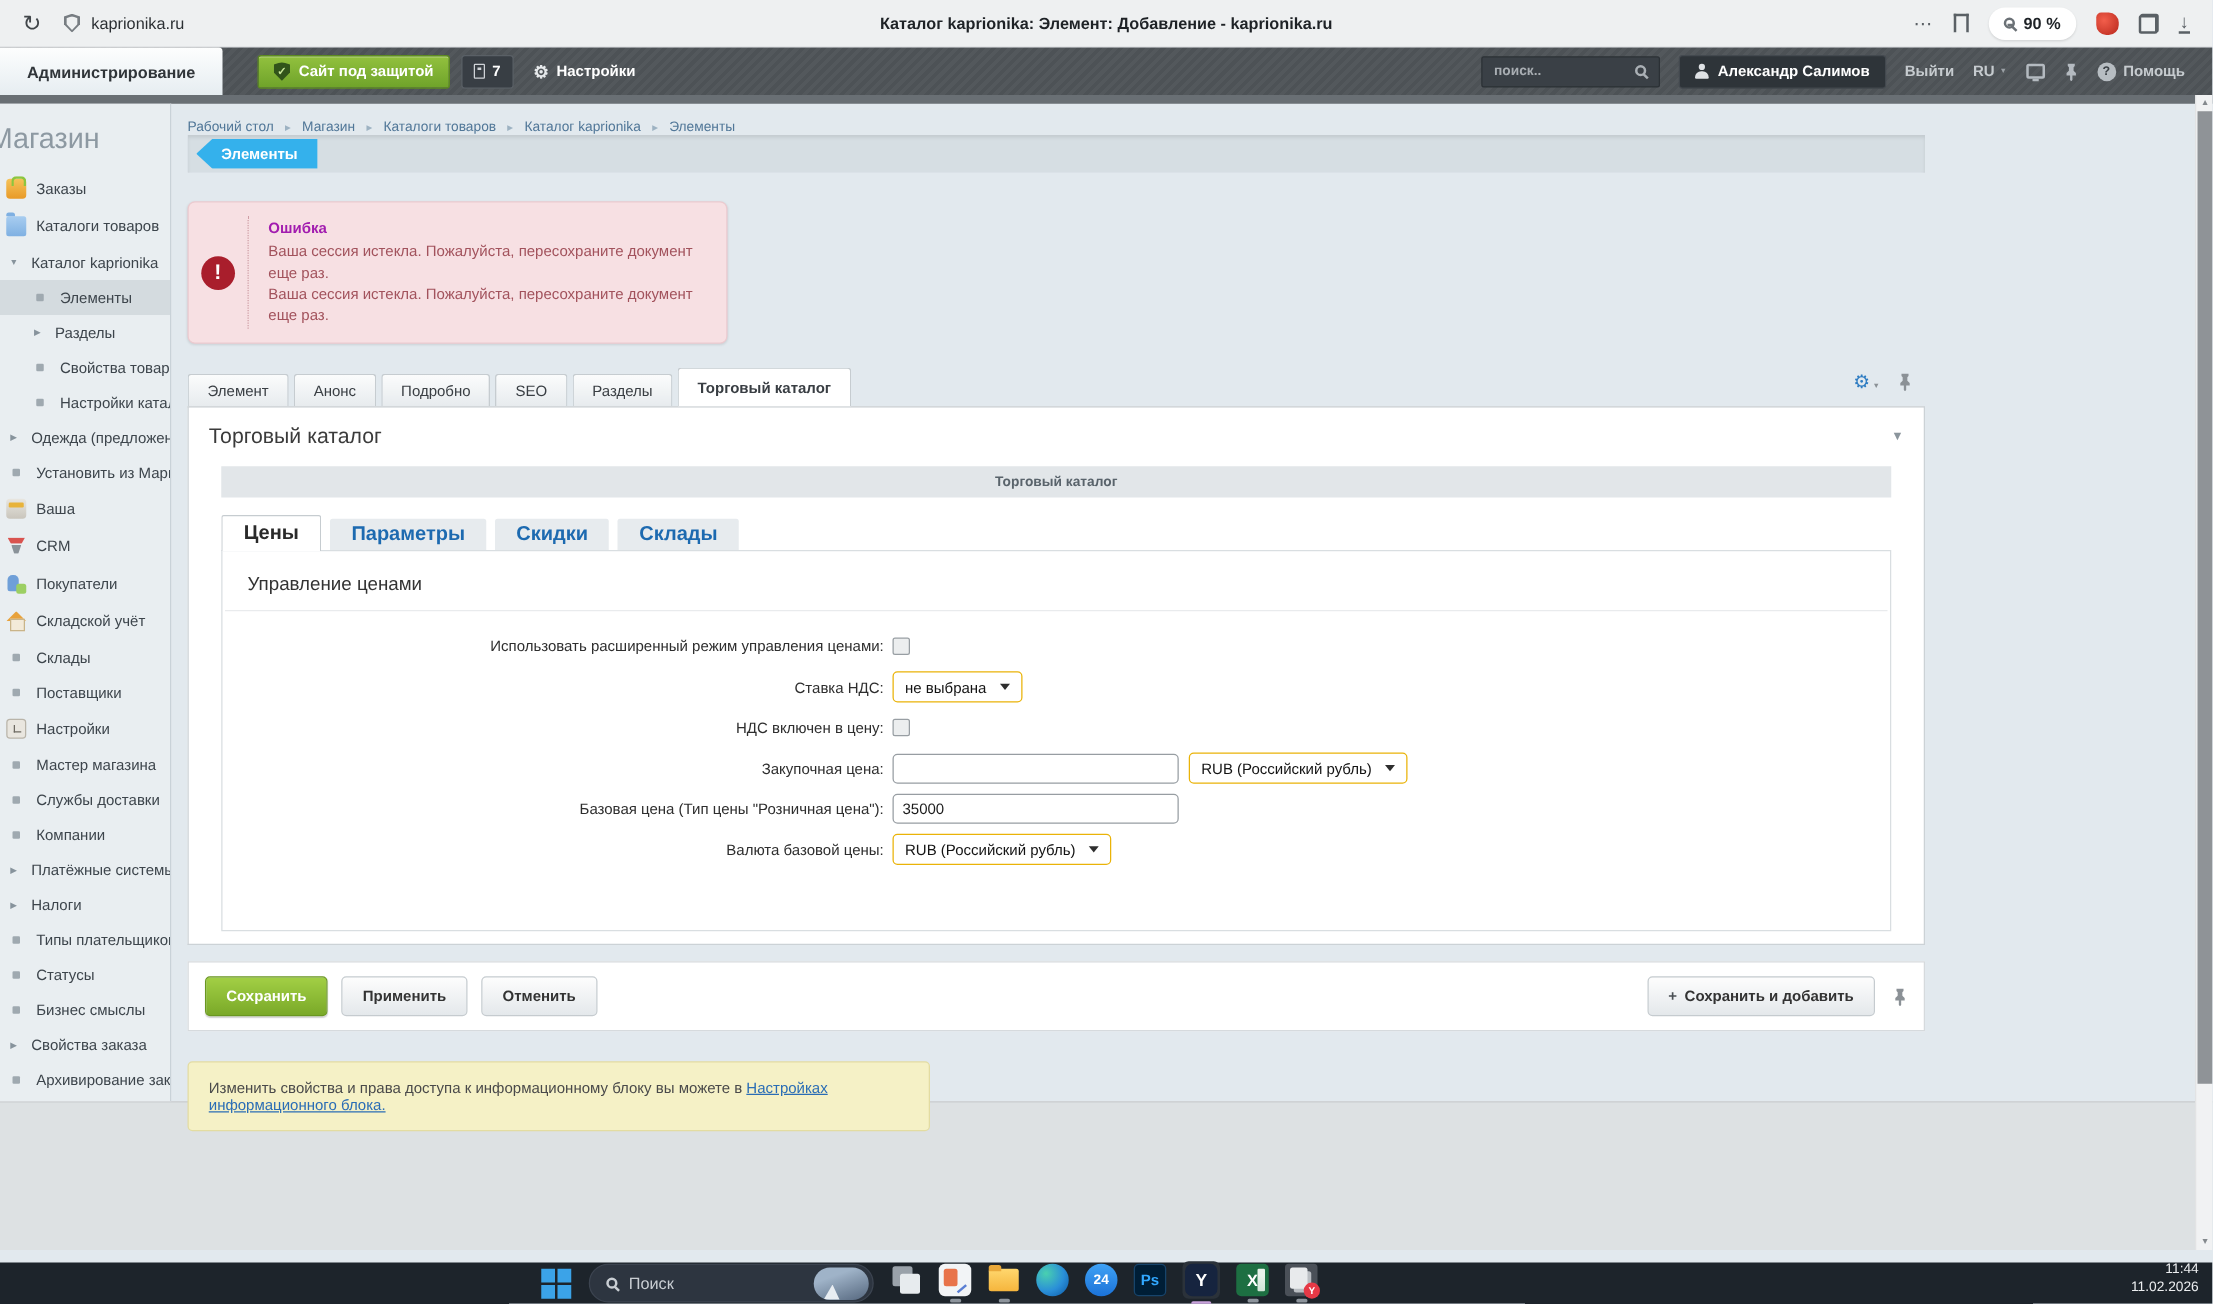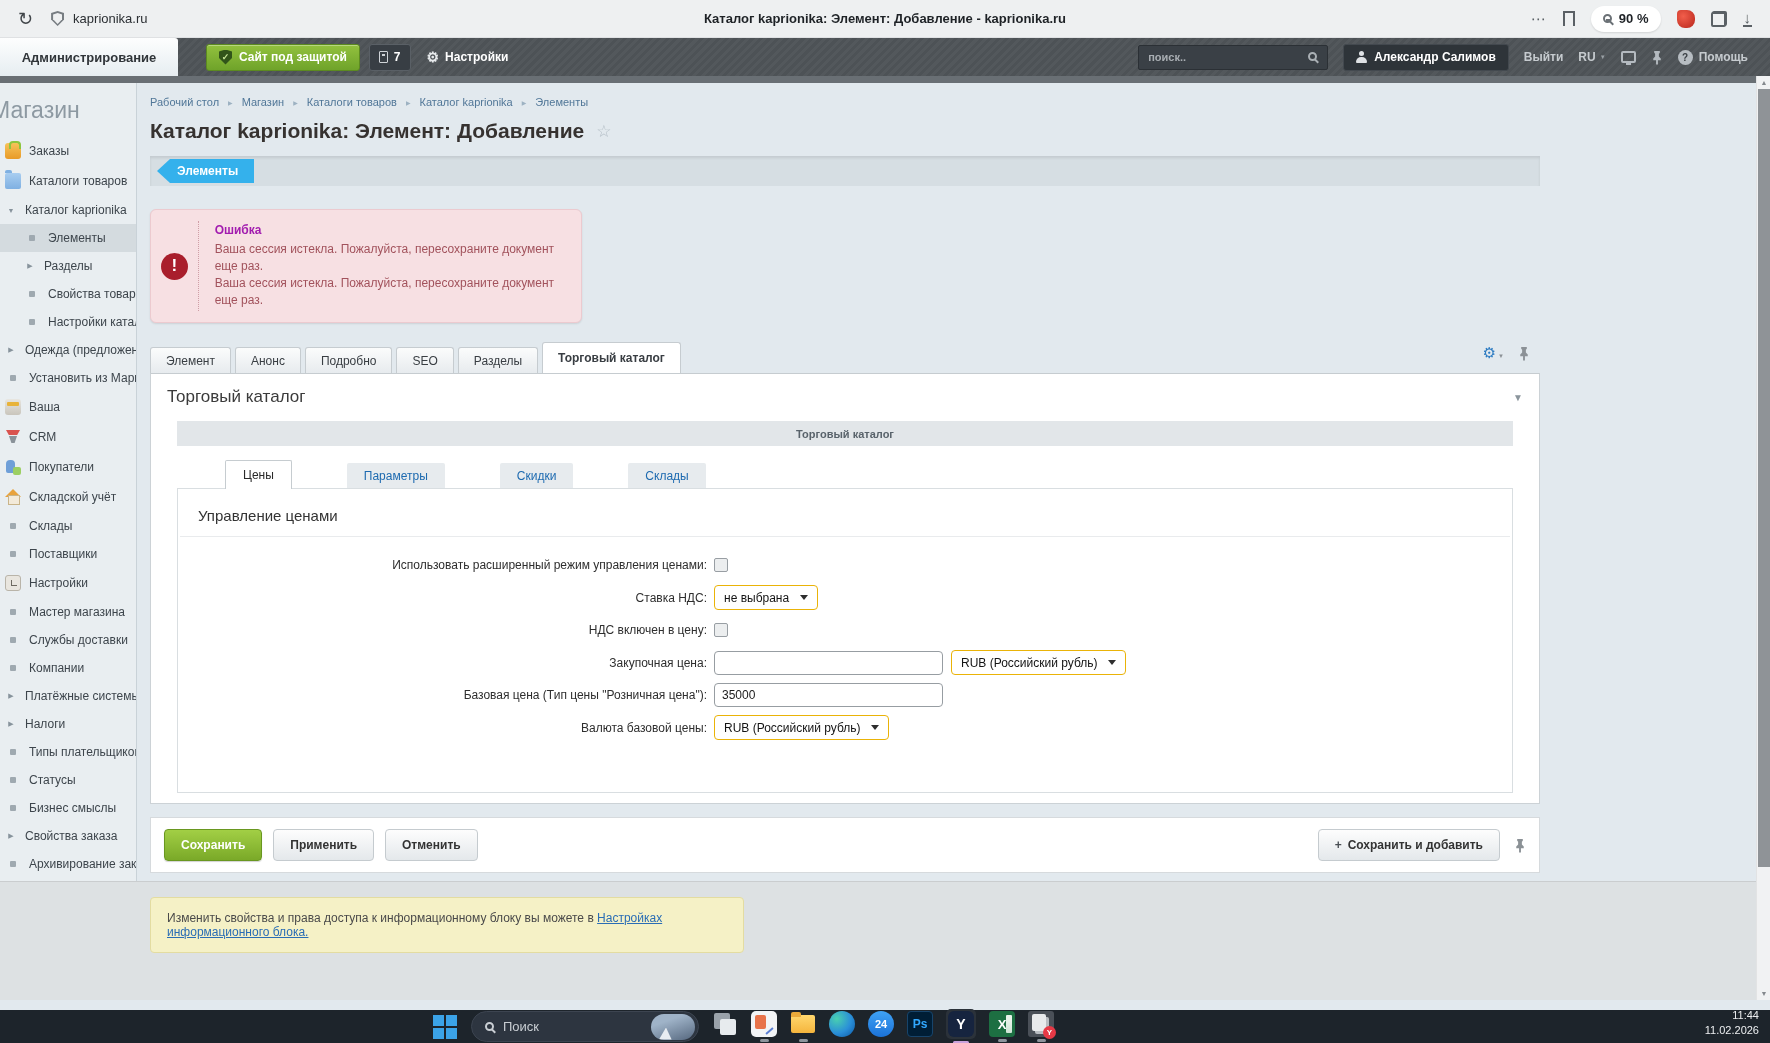--- a/index.html
+++ b/index.html
@@ -35,21 +35,21 @@
   .admin-tab { height:38px; min-width:178px; background:linear-gradient(#fdfefe,#e6edf1); display:flex; align-items:center; justify-content:center; font-size:13px; font-weight:bold; color:#303539; border-radius:0 3px 0 0; cursor:pointer; }
   .protect-btn { margin-left:28px; height:27px; background:linear-gradient(#92c13e,#6fa32a); border:1px solid #5c8a20; border-radius:3px; box-shadow:inset 0 1px 0 rgba(255,255,255,.35); color:#fff; font-size:12px; font-weight:bold; display:flex; align-items:center; gap:7px; padding:0 12px; cursor:pointer; }
   .shield-check { width:13px; height:15px; background:#31541a; clip-path:polygon(50% 0,100% 14%,100% 56%,50% 100%,0 56%,0 14%); color:#c9e89a; font-size:9px; display:flex; align-items:center; justify-content:center; font-weight:bold; }
   .counter-badge { margin-left:9px; height:27px; background:#383e44; border:1px solid #5a6066; border-radius:3px; color:#fff; font-size:12px; font-weight:bold; display:flex; align-items:center; gap:6px; padding:0 9px; cursor:pointer; }
   .note-ico { width:9px; height:12px; border:1.5px solid #cfd3d7; border-radius:1px; position:relative; }
   .note-ico::after { content:''; position:absolute; left:2px; top:2px; width:3px; height:1.5px; background:#cfd3d7; }
   .admin-settings { margin-left:16px; color:#fff; font-size:12px; font-weight:bold; display:flex; align-items:center; gap:6px; cursor:pointer; }
   .gear-white { font-size:14px; color:#e7eaec; }
   .admin-right { margin-left:auto; display:flex; align-items:center; gap:15px; padding-right:22px; }
   .admin-search { position:relative; }
-  .admin-search input { width:190px; height:25px; background:#3a4046; border:1px solid #2b3035; border-radius:2px; color:#cfd3d7; font-size:11px; font-weight:bold; padding:0 26px 0 9px; outline:none;margin-left:28px; }
+  .admin-search input { width:143px; height:25px; background:#3a4046; border:1px solid #2b3035; border-radius:2px; color:#cfd3d7; font-size:11px; font-weight:bold; padding:0 26px 0 9px; outline:none;margin-left:28px; }
   .admin-search input::placeholder { color:#a9aeb3; }
   .admin-search .mag { position:absolute; right:11px; top:7px; border-color:#aab0b5; }
   .admin-search .mag::after { background:#aab0b5; }
   .user-btn { height:27px; background:#2e3439; border:1px solid #43494f; border-radius:3px; color:#fff; font-size:12px; font-weight:bold; display:flex; align-items:center; gap:7px; padding:0 12px; cursor:pointer; }
   .person-icon { width:11px; height:12px; position:relative; }
   .person-icon::before { content:''; position:absolute; left:3px; top:0; width:5px; height:5px; border-radius:50%; background:#dfe2e5; }
   .person-icon::after { content:''; position:absolute; left:0; bottom:0; width:11px; height:6px; border-radius:5px 5px 1px 1px; background:#dfe2e5; }
   .admin-link { color:#c6cbcf; font-size:12px; font-weight:bold; cursor:pointer; }
   .lang-item { color:#c6cbcf; font-size:12px; font-weight:bold; display:flex; align-items:center; gap:4px; cursor:pointer; }
   .lang-caret { font-size:6px; color:#9aa0a5; }
@@ -114,21 +114,21 @@
   .tabs-tools { position:absolute; right:10px; top:2px; display:flex; align-items:center; gap:14px; }
   .gear-blue { font-size:15px; color:#2e7cc2; cursor:pointer; }
   .gear-caret { font-size:6px; color:#8b9196; margin-left:2px; }
 
   .panel { width:1390px; background:#fff; border:1px solid #ccd2d6; border-top:1px solid #c6ccd0; position:relative; z-index:2; padding-bottom:10px; }
   .section-head { display:flex; align-items:center; justify-content:space-between; padding:13px 16px 12px; }
   .section-title { font-size:17px; color:#3b3b3b; }
   .collapse-caret { font-size:10px; color:#8b959c; cursor:pointer; }
   .table-caption { margin:2px 26px 0; height:25px; background:#e2e6e9; display:flex; align-items:center; justify-content:center; font-size:11px; font-weight:bold; color:#59636b; }
   .subtabs { margin:14px 26px 0; display:flex; gap:7px; align-items:flex-end; position:relative; z-index:2; }
-  .subtab { height:25px; padding:0 17px; display:flex; align-items:center; font-size:12px; font-weight:normal; color:#1d6ab0; background:#e7ebee; border-radius:2px 2px 0 0; cursor:pointer;margin-left:48px; }
+  .subtab { height:25px; padding:0 17px; display:flex; align-items:center; font-size:16px; font-weight:bold; color:#1d6ab0; background:#e7ebee; border-radius:2px 2px 0 0; cursor:pointer; }
   .subtab.active { height:29px; background:#fff; border:1px solid #c6ccd0; border-bottom:none; color:#2a2a2a; margin-bottom:-1px; }
   .fieldset { margin:0 26px; border:1px solid #d9dee1; padding:14px 0 44px; background:#fff; }
   .form-title { font-size:15px; color:#333; padding:4px 18px 12px; border-bottom:1px solid #e9ebed; margin:0 2px 16px; }
   .form-row { display:flex; align-items:center; margin:8px 0; min-height:24px; }
   .form-label { flex:0 0 536px; width:536px; text-align:right; font-size:12px; color:#2e2e2e; padding-right:7px; }
   .ctrl { display:flex; align-items:center; gap:8px; }
   .checkbox { width:14px; height:14px; border:1px solid #989ea3; background:#eceeef; border-radius:2px; cursor:pointer; }
   .selectbox { height:25px; border:1px solid #eab308; border-radius:4px; background:#fff; display:inline-flex; align-items:center; gap:11px; padding:0 9px; font-size:12px; color:#141414; cursor:pointer; }
   .sel-arrow { width:0; height:0; border-left:4px solid transparent; border-right:4px solid transparent; border-top:5px solid #2e2e2e; }
   .text-input { height:24px; width:229px; border:1px solid #979da2; border-radius:4px; font-size:12px; padding:0 7px; color:#1b1b1b; outline:none; background:#fff; font-family:"Liberation Sans",sans-serif; }
@@ -371,24 +371,20 @@
       <span class="crumb-sep">▶</span>
       <span class="crumb">Магазин</span>
       <span class="crumb-sep">▶</span>
       <span class="crumb">Каталоги товаров</span>
       <span class="crumb-sep">▶</span>
       <span class="crumb">Каталог kaprionika</span>
       <span class="crumb-sep">▶</span>
       <span class="crumb">Элементы</span>
     </div>
 
-    <div class="page-title-row">
-      <span class="page-title">Каталог kaprionika: Элемент: Добавление</span>
-      <span class="fav-star">☆</span>
-    </div>
 
     <div class="filter-bar">
       <span class="filter-tag">Элементы</span>
     </div>
 
     <div class="error-box">
       <div class="err-icon-col">
         <span class="err-circle">!</span>
       </div>
       <div class="err-body">

